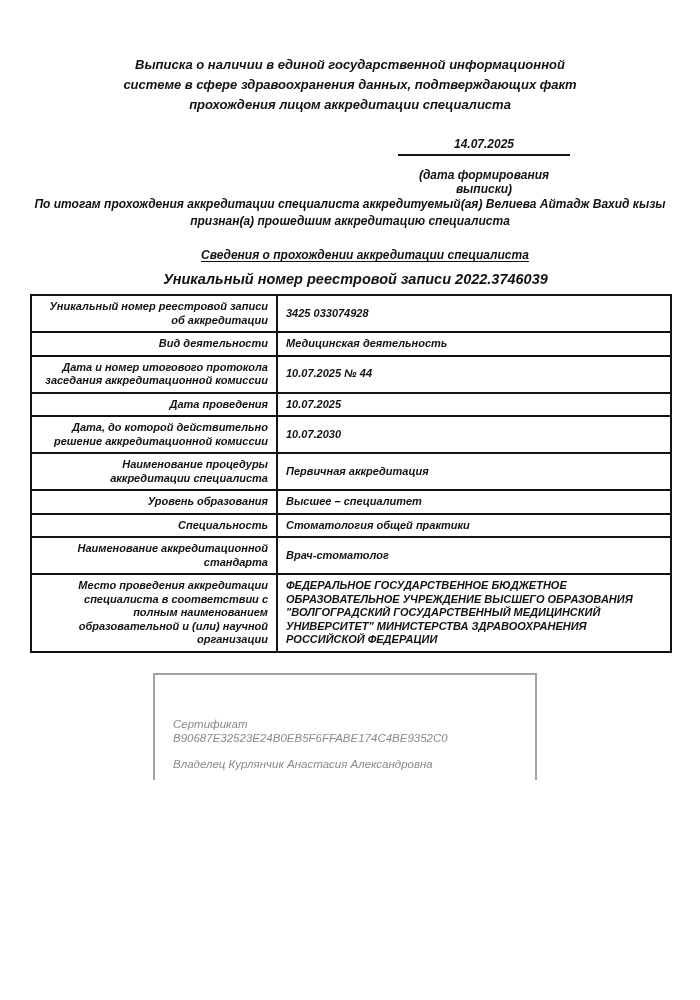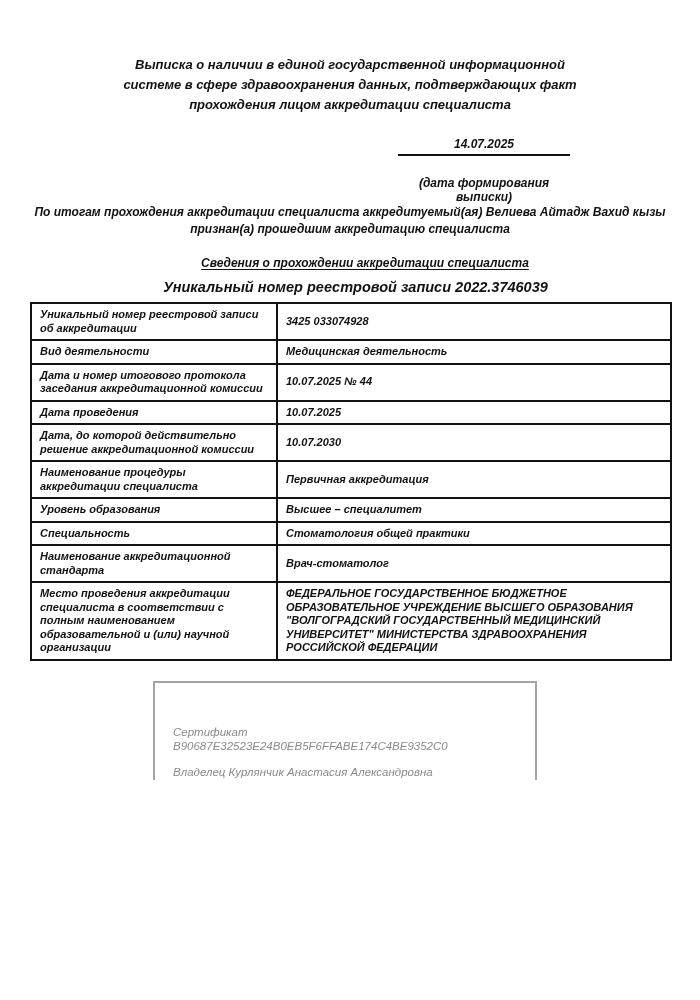--- a/index.html
+++ b/index.html
@@ -27,21 +27,21 @@
     margin-top: 22px;
     text-align: center;
     font-weight: bold; font-style: italic;
     font-size: 12px;
   }
   .date-value {
     display: block;
     padding-bottom: 3px;
     border-bottom: 2px solid #121212;
   }
-  .date-caption { display: block; padding-top: 20px; }
+  .date-caption { display: block; padding-top: 12px; }
   .intro {
     text-align: center;
     font-weight: bold; font-style: italic;
     font-size: 12px; line-height: 17px;
   }
   .section-header {
     margin-top: 18px;
     text-align: center;
     font-weight: bold; font-style: italic;
     font-size: 12px;
@@ -63,21 +63,21 @@
     table-layout: fixed;
   }
   table.acc-table td {
     border: 2px solid #121212;
     font-weight: bold; font-style: italic;
     font-size: 11px; line-height: 13.5px;
     padding: 4px 8px;
     vertical-align: middle;
     word-wrap: break-word;
   }
-  td.label-col { width: 228px; }
+  td.label-col { width: 228px; text-align: right; }
   .stamp {
     box-sizing: border-box;
     margin: 20px 0 0 153px;
     width: 384px;
     min-height: 166px;
     border: 2px solid #a3a3a3;
     color: #8a8a8a;
     font-style: italic;
     padding: 8px 18px 12px 18px;
   }

